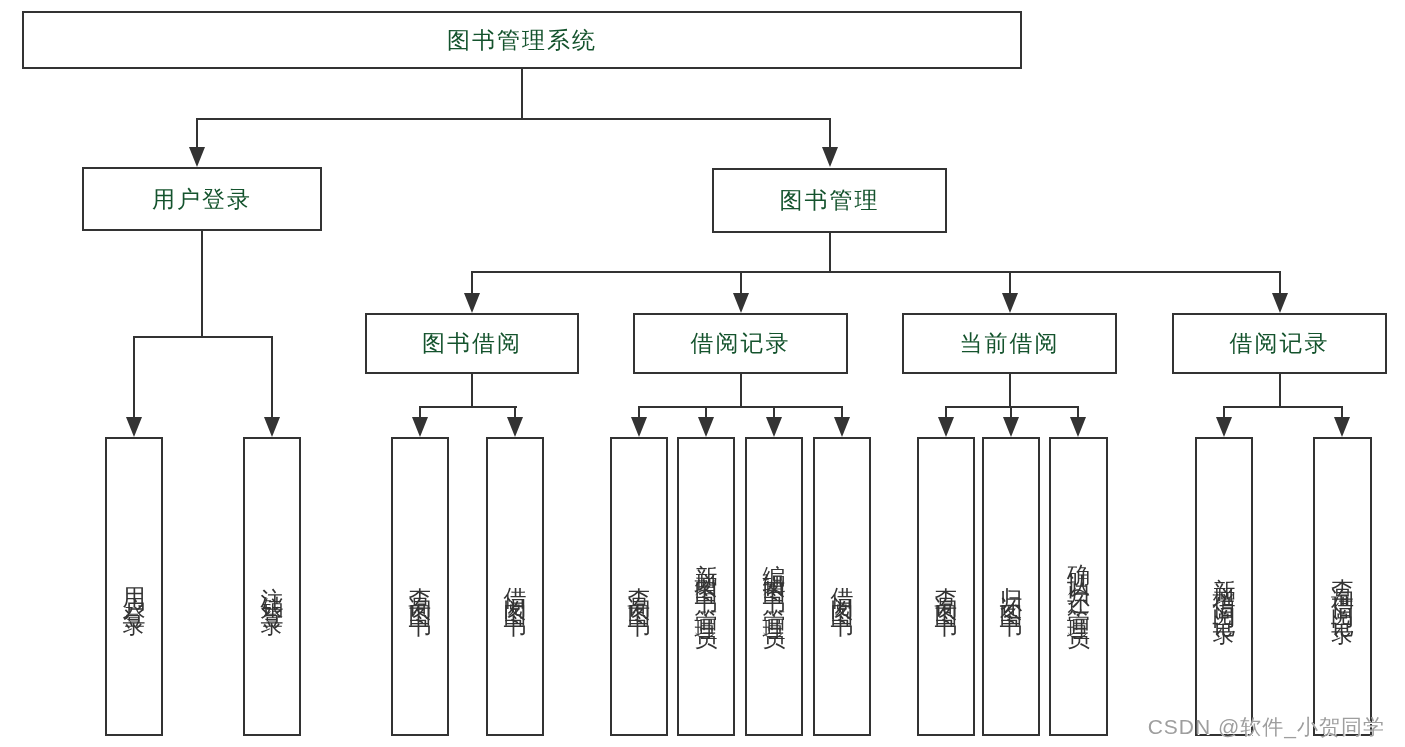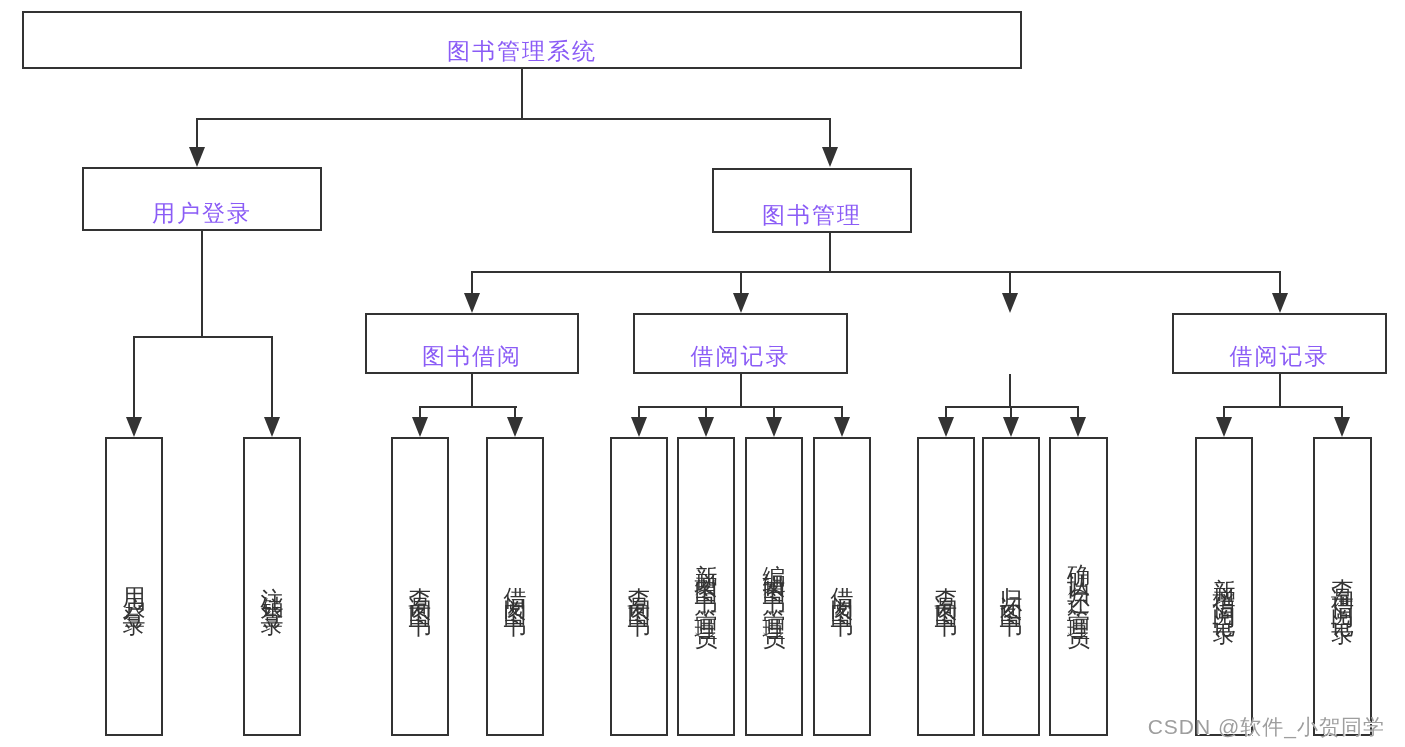--- a/index.html
+++ b/index.html
@@ -16,25 +16,25 @@
     color: #333333;
     overflow: hidden;
   }
   
   .node {
     position: absolute;
     box-sizing: border-box;
     border: 2px solid #333333;
     background: #ffffff;
     display: flex;
-    align-items: flex-end;
+    align-items: center;
     justify-content: center;
     font-size: 23px;
     letter-spacing: 2px;
-    color: #8b5cf6;
+    color: #14532d;
   }
   .leaf {
     position: absolute;
     box-sizing: border-box;
     border: 2px solid #333333;
     background: #ffffff;
     display: flex;
     align-items: center;
     justify-content: center;
   }
@@ -85,21 +85,21 @@
   <div class="vline" style="left:521px; top:69px; height:50px;"></div>
   <div class="hline" style="left:196px; top:118px; width:635px;"></div>
   <div class="vline" style="left:196px; top:118px; height:32px;"></div>
   <div class="arrow" style="left:189px; top:147px;"></div>
   <div class="vline" style="left:829px; top:118px; height:32px;"></div>
   <div class="arrow" style="left:822px; top:147px;"></div>
 
   <div class="node" style="left:82px; top:167px; width:240px; height:64px;">
     <span>用户登录</span>
   </div>
-  <div class="node" style="left:712px; top:168px; width:200px; height:65px;">
+  <div class="node" style="left:712px; top:168px; width:235px; height:65px;">
     <span>图书管理</span>
   </div>
 
   <div class="vline" style="left:201px; top:231px; height:107px;"></div>
   <div class="hline" style="left:133px; top:336px; width:140px;"></div>
   <div class="vline" style="left:133px; top:336px; height:83px;"></div>
   <div class="arrow" style="left:126px; top:417px;"></div>
   <div class="vline" style="left:271px; top:336px; height:83px;"></div>
   <div class="arrow" style="left:264px; top:417px;"></div>
 
@@ -113,20 +113,23 @@
   <div class="arrow" style="left:1002px; top:293px;"></div>
   <div class="vline" style="left:1279px; top:271px; height:24px;"></div>
   <div class="arrow" style="left:1272px; top:293px;"></div>
 
   <div class="node" style="left:365px; top:313px; width:214px; height:61px;">
     <span>图书借阅</span>
   </div>
   <div class="node" style="left:633px; top:313px; width:215px; height:61px;">
     <span>借阅记录</span>
   </div>
+  <div class="node" style="left:902px; top:313px; width:215px; height:61px;">
+    <span>当前借阅</span>
+  </div>
   <div class="node" style="left:1172px; top:313px; width:215px; height:61px;">
     <span>借阅记录</span>
   </div>
 
   <div class="vline" style="left:471px; top:374px; height:34px;"></div>
   <div class="hline" style="left:419px; top:406px; width:98px;"></div>
   <div class="vline" style="left:419px; top:406px; height:13px;"></div>
   <div class="arrow" style="left:412px; top:417px;"></div>
   <div class="vline" style="left:514px; top:406px; height:13px;"></div>
   <div class="arrow" style="left:507px; top:417px;"></div>

